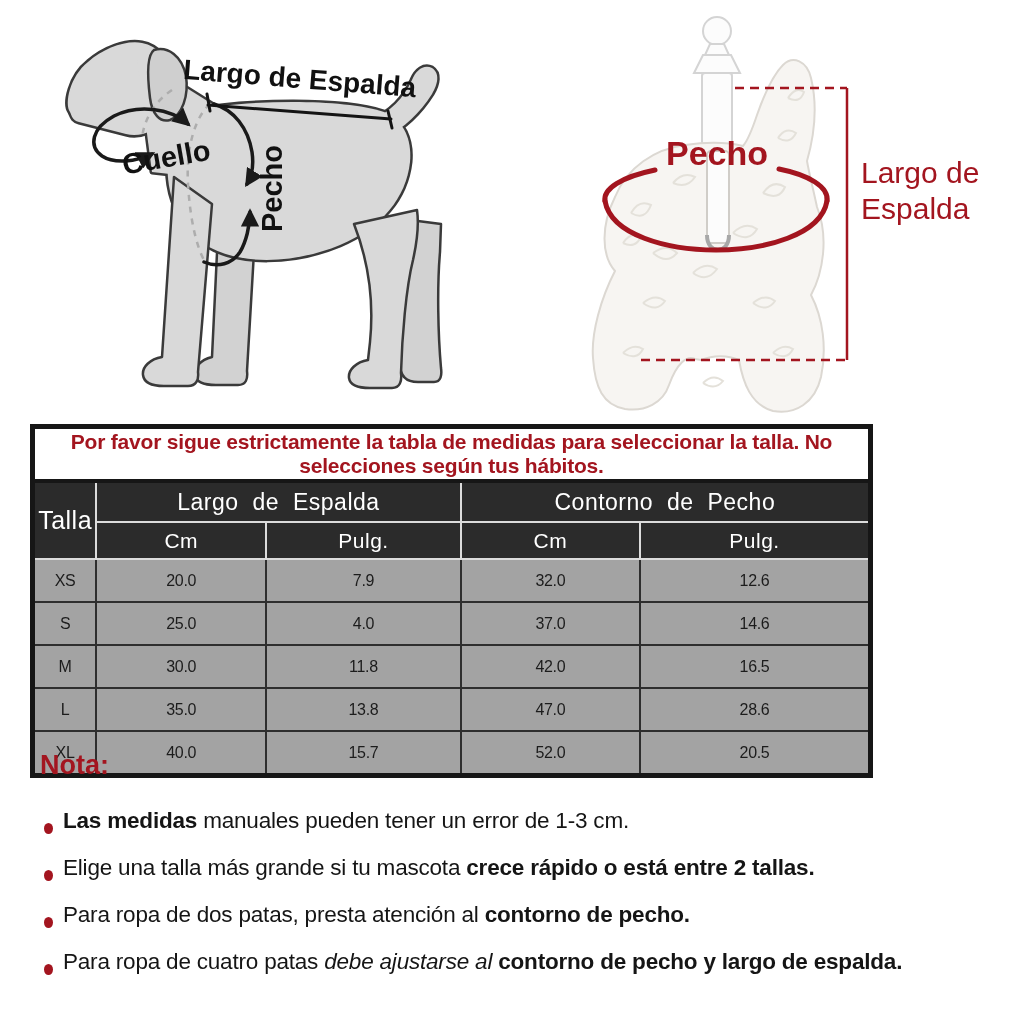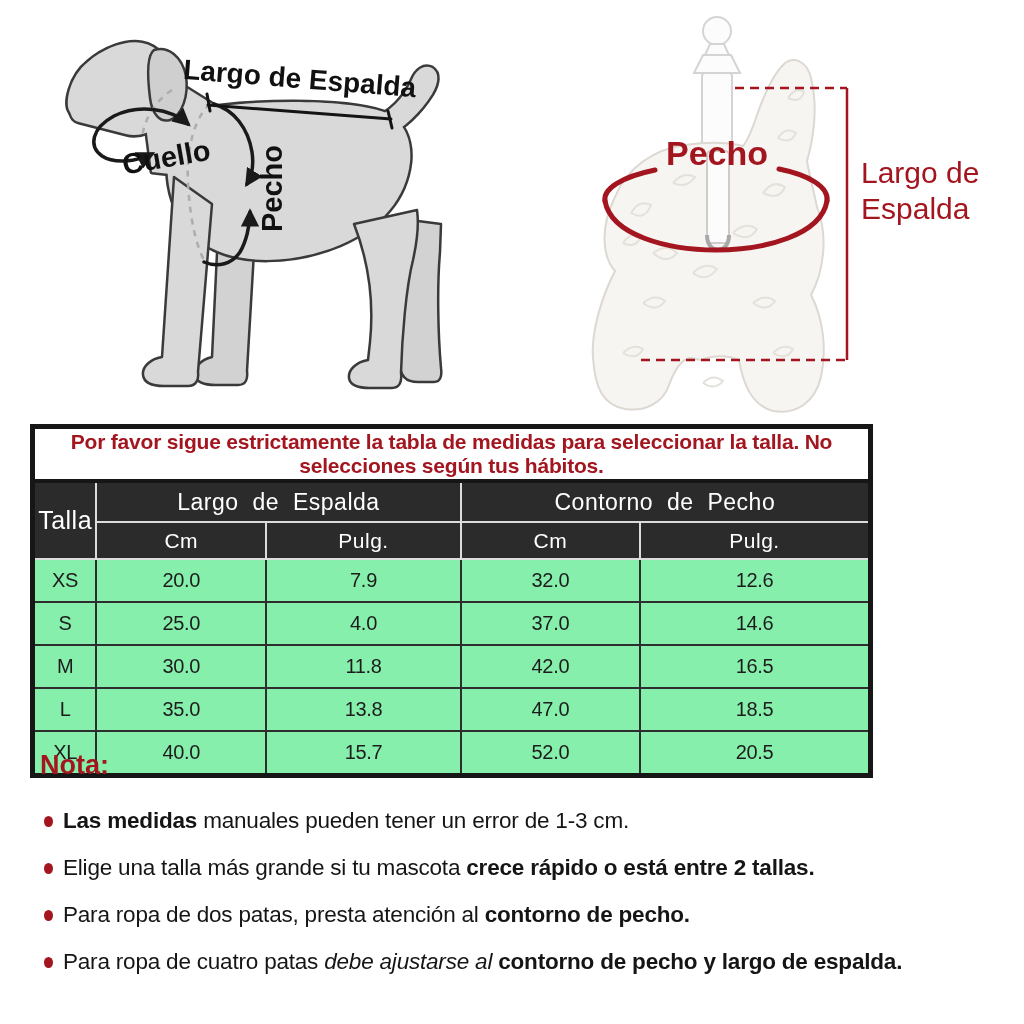--- a/index.html
+++ b/index.html
@@ -15,27 +15,27 @@
   table.size-table{position:absolute;left:30px;top:424px;width:843px;
         border-collapse:collapse;border:5px solid #161616;table-layout:fixed;}
   .size-table td,.size-table th{text-align:center;vertical-align:middle;}
   .warning-cell{background:#ffffff;color:var(--red,#a3151f);font-weight:bold;
         font-size:21px;height:38px;border-bottom:4px solid #161616;letter-spacing:-0.2px;}
   .size-table thead th{background:#2b2b2b;color:#ffffff;font-weight:normal;
         border:2px solid #dcdcdc;}
   th.group-th{font-size:23px;height:36px;word-spacing:7px;letter-spacing:0.5px;}
   th.size-th{font-size:25px;letter-spacing:0.5px;}
   th.unit-th{font-size:21px;height:33px;letter-spacing:0.5px;}
-  .size-table tbody td{background:#86efac;color:#1c1c1c;font-size:20px;height:39px;
+  .size-table tbody td{background:#a3a3a3;color:#1c1c1c;font-size:16px;height:39px;
         border:2px solid #2e2e2e;letter-spacing:-0.3px;}
 
   
   .notes{position:absolute;left:40px;top:750px;width:950px;}
   .notes-title{color:var(--red,#a3151f);font-size:27px;font-weight:bold;margin:0 0 26px 0;}
-  .note-item{display:flex;align-items:flex-start;margin-bottom:20px;}
+  .note-item{display:flex;align-items:flex-end;margin-bottom:20px;}
   .note-item .bullet{flex:0 0 auto;width:9px;height:11px;border-radius:50%;
         background:var(--red,#a3151f);margin:9px 10px 0 4px;}
   .note-item p{margin:0;font-size:22.5px;line-height:27px;color:#151515;letter-spacing:-0.2px;}
   .nb{font-weight:bold;}
   .ni{font-style:italic;}
 </style>
 </head>
 <body>
 
 <div class="page" style="--red: #a3151f;">
@@ -186,21 +186,21 @@
           <td>30.0</td>
           <td>11.8</td>
           <td>42.0</td>
           <td>16.5</td>
         </tr>
         <tr>
           <td>L</td>
           <td>35.0</td>
           <td>13.8</td>
           <td>47.0</td>
-          <td>18.5</td>
+          <td>28.6</td>
         </tr>
         <tr>
           <td>XL</td>
           <td>40.0</td>
           <td>15.7</td>
           <td>52.0</td>
           <td>20.5</td>
         </tr>
       </tbody>
   </table>

